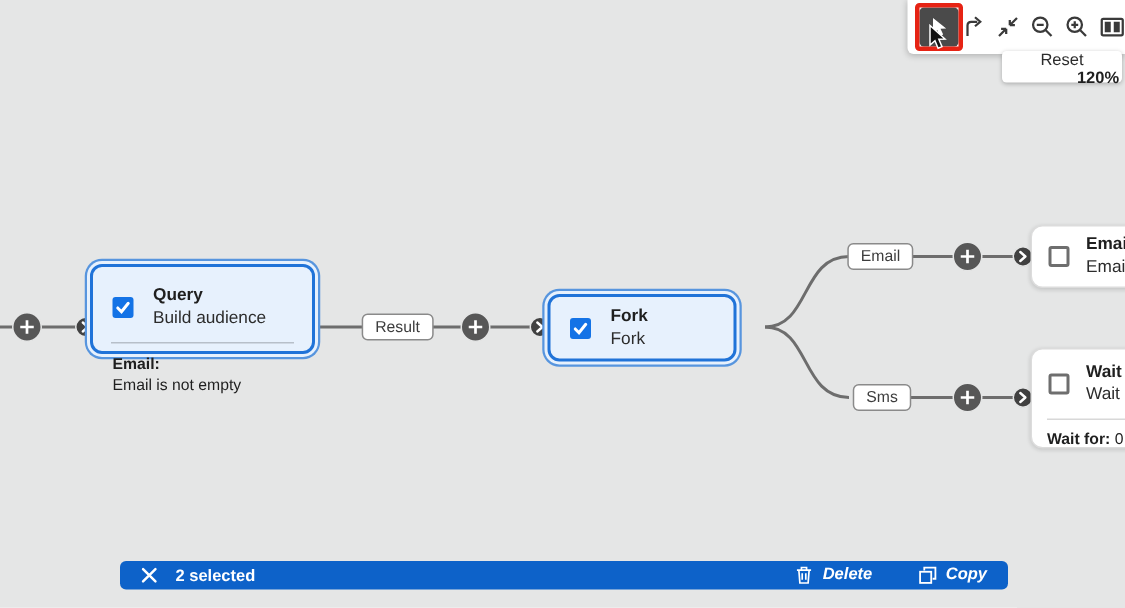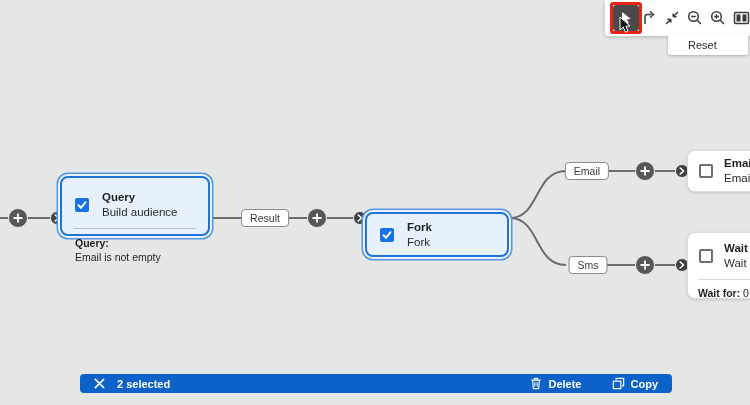--- a/index.html
+++ b/index.html
@@ -21,21 +21,21 @@
   .cb svg{display:none;}
   .cb.checked{background:#1473e6;}
   .cb.checked svg{display:block;}
   .cb.unchecked{background:#fff;border:2px solid #6e6e6e;}
   .divider{border-top:1px solid #b7bfc9;margin:0 12px;}
   .node-detail{font-size:10.5px;color:#1f1f1f;line-height:14px;padding:7px 13px 0;}
   .node-detail .dl{font-weight:bold;}
 
   #query-node{left:60px;top:176px;width:150px;height:60px;}
   #query-node .node-row{padding:12px 13px 8px;gap:13px;}
-  #fork-node{left:365px;top:212px;width:144px;height:45px;}
+  #fork-node{left:365px;top:196px;width:126px;height:45px;}
   #fork-node .node-row{height:100%;padding:0 13px;gap:13px;}
   #email-node{left:687px;top:150px;width:115px;height:42px;}
   #email-node .node-row{height:100%;padding:0 11px;gap:11px;}
   #wait-node{left:687px;top:232px;width:115px;height:67px;}
   #wait-node .node-row{padding:8px 11px 6px;gap:11px;}
   #wait-node .divider{border-top-color:#d8d8d8;margin:2px 10px 0;}
   #wait-node .node-detail{padding:6px 10px 0;white-space:nowrap;}
 
   
   .edge-label{position:absolute;transform:translate(-50%,-50%);background:#fff;
@@ -53,30 +53,30 @@
   .tool-btn svg{stroke:#3a3a3a;fill:none;stroke-width:1.5;}
   .pointer-wrap{position:relative;width:30px;height:30px;margin-right:2px;}
   .pointer-btn{position:absolute;left:2px;top:2px;width:26px;height:26px;background:#4a4a4a;
       border-radius:3px;display:flex;align-items:center;justify-content:center;}
   .annotation{position:absolute;left:-1px;top:-1px;width:32px;height:32px;box-sizing:border-box;
       border:3px solid #e62314;border-radius:3px;pointer-events:none;}
   .cursor-glyph{position:absolute;left:7px;top:13px;pointer-events:none;}
 
   .zoom-panel{position:absolute;left:668px;top:34px;width:80px;height:21px;background:#fff;
       border-radius:3px;box-shadow:0 1px 3px rgba(0,0,0,.25);display:flex;align-items:center;
-      justify-content:space-between;padding:0 20px;box-sizing:border-box;font-size:11px;color:#2c2c2c;}
+      justify-content:space-between;padding:0 2px;box-sizing:border-box;font-size:11px;color:#2c2c2c;flex-direction:column;}
   .zoom-level{font-weight:bold;color:#1f1f1f;margin-left:48px;}
 
   
   .action-bar{position:absolute;left:80px;top:374px;width:592px;height:19px;background:#0d62c9;
       border-radius:4px;display:flex;align-items:center;color:#fff;font-size:11px;
       padding:0 14px;box-sizing:border-box;}
   .sel-group{display:flex;align-items:center;gap:12px;font-weight:bold;}
   .bar-spacer{flex:1;}
-  .bar-btn{display:flex;align-items:center;gap:6px;font-weight:bold;}
+  .bar-btn{display:flex;align-items:flex-start;gap:6px;font-weight:bold;font-style:italic;}
   .bar-btn + .bar-btn{margin-left:30px;}
   .bar-btn svg{stroke:#fff;fill:none;stroke-width:1.3;}
 </style>
 </head>
 <body>
 
 <div class="stage">
 
   <svg class="connector-layer" width="750" height="405">
     <g stroke="#6d6d6d" stroke-width="2" fill="none">
@@ -135,21 +135,21 @@
           <path d="M1.5 5.3 L4 7.8 L8.5 2.2" stroke="#fff" stroke-width="2" fill="none" stroke-linecap="round"></path>
         </svg>
       </span>
       <span>
         <div class="node-title">Query</div>
         <div class="node-sub">Build audience</div>
       </span>
     </div>
     <div class="divider"></div>
     <div class="node-detail">
-      <div class="dl">Query:</div>
+      <div class="dl">Email:</div>
       <div>Email is not empty</div>
     </div>
   </div>
 
   <div class="node selected" id="fork-node">
     <div class="node-row">
       <span class="cb checked">
         <svg width="10" height="10" viewBox="0 0 10 10">
           <path d="M1.5 5.3 L4 7.8 L8.5 2.2" stroke="#fff" stroke-width="2" fill="none" stroke-linecap="round"></path>
         </svg>

